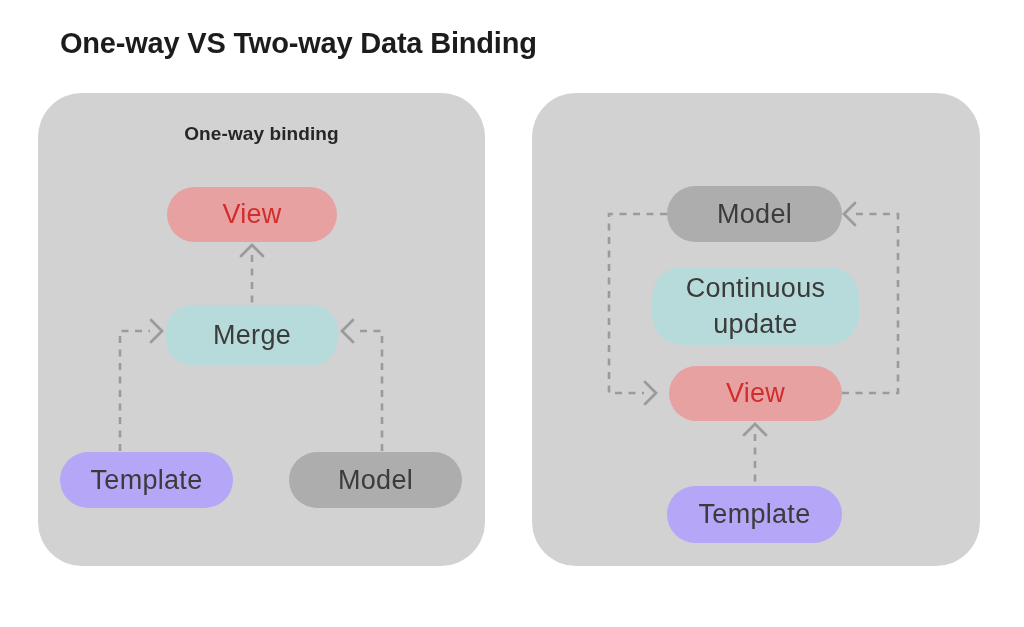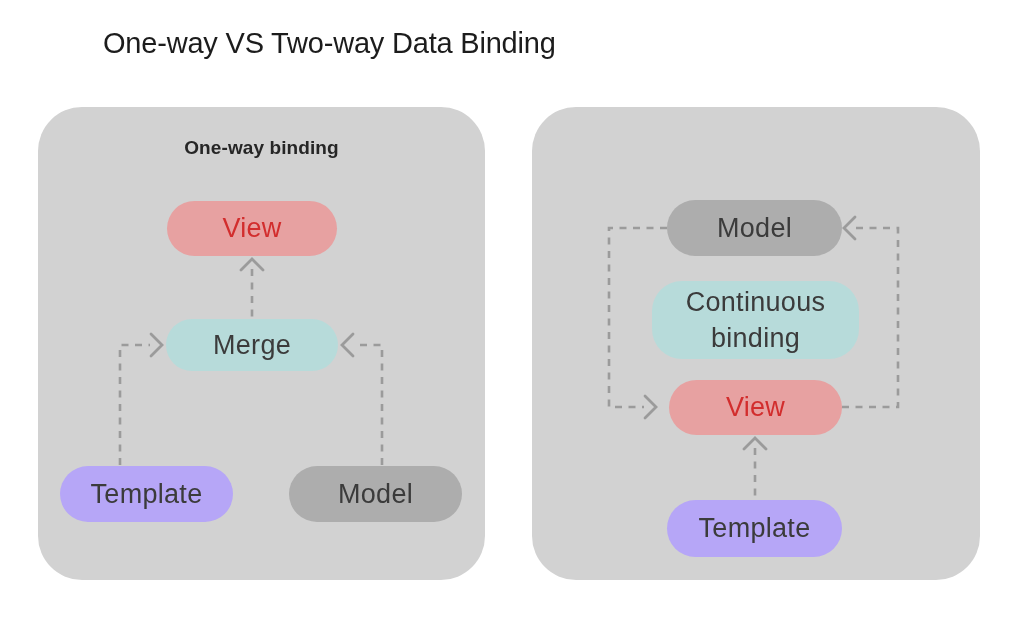--- a/index.html
+++ b/index.html
@@ -6,24 +6,24 @@
     --page_bg:#ffffff; --panel_bg:#d2d2d2; --heading_text:#1c1c1c; --node_text:#3b3b3b;
     --view_bg:#e7a1a1; --view_text:#d22d2d; --teal_bg:#b7dbda; --purple_bg:#b6a6f7;
     --gray_bg:#adadad; --arrow:#9b9b9b;
   }
   *{margin:0;padding:0;box-sizing:border-box;}
   html,body{width:1024px;height:627px;overflow:hidden;}
   body{background:var(--page_bg);font-family:"Liberation Sans",sans-serif;}
   .stage{position:relative;width:1024px;height:627px;}
   .page-title{
     position:absolute;left:60px;top:27px;
-    font-size:29px;font-weight:400;letter-spacing:-0.2px;color:var(--heading_text);margin-left:43px;
+    font-size:29px;font-weight:700;letter-spacing:-0.2px;color:var(--heading_text);
   }
   .panel{
-    position:absolute;top:107px;width:448px;height:473px;
+    position:absolute;top:93px;width:448px;height:473px;
     background:var(--panel_bg);border-radius:44px;
   }
   .panel-left{left:38px;width:447px;}
   .panel-right{left:532px;}
   .panel-title{
     position:absolute;top:30px;left:0;width:100%;text-align:center;
     font-size:19px;font-weight:800;color:#262626;letter-spacing:0.1px;
   }
   .arrows{position:absolute;inset:0;width:100%;height:100%;pointer-events:none;}
   .dash{stroke:var(--arrow);stroke-width:2.6;fill:none;stroke-dasharray:7 6.5;}
@@ -31,21 +31,21 @@
   .pill{
     position:absolute;display:flex;align-items:center;justify-content:center;
     text-align:center;font-size:27px;color:var(--node_text);letter-spacing:0.3px;line-height:1.35;
   }
   .pill.red{background:var(--view_bg);color:var(--view_text);}
   .pill.teal{background:var(--teal_bg);}
   .pill.purple{background:var(--purple_bg);}
   .pill.gray{background:var(--gray_bg);}
   
   .n-view{left:129px;top:94px;width:170px;height:55px;border-radius:28px;}
-  .n-merge{left:128px;top:212px;width:172px;height:52px;border-radius:26px;}
+  .n-merge{left:128px;top:212px;width:172px;height:60px;border-radius:26px;}
   .n-template{left:22px;top:359px;width:173px;height:56px;border-radius:28px;}
   .n-model{left:251px;top:359px;width:173px;height:56px;border-radius:28px;}
   
   .n-model2{left:135px;top:93px;width:175px;height:56px;border-radius:28px;}
   .n-update{left:120px;top:174px;width:207px;height:78px;border-radius:30px;padding:0 30px;}
   .n-view2{left:137px;top:273px;width:173px;height:55px;border-radius:28px;}
   .n-template2{left:135px;top:393px;width:175px;height:57px;border-radius:29px;}
 </style>
 </head>
 <body>
@@ -83,18 +83,18 @@
       <polyline class="head" points="113,289 124,300 113,311"></polyline>
 
       <path class="dash" d="M 310 300 L 366 300 L 366 121 L 324 121"></path>
       <polyline class="head" points="323,110 312,121 323,132"></polyline>
 
       <line class="dash" x1="223" y1="341" x2="223" y2="391"></line>
       <polyline class="head" points="212,342 223,331 234,342"></polyline>
     </svg>
 
     <div class="pill gray n-model2">Model</div>
-    <div class="pill teal n-update">Continuous binding</div>
+    <div class="pill teal n-update">Continuous update</div>
     <div class="pill red n-view2">View</div>
     <div class="pill purple n-template2">Template</div>
   </section>
 
 </div>
 
 </body></html>

